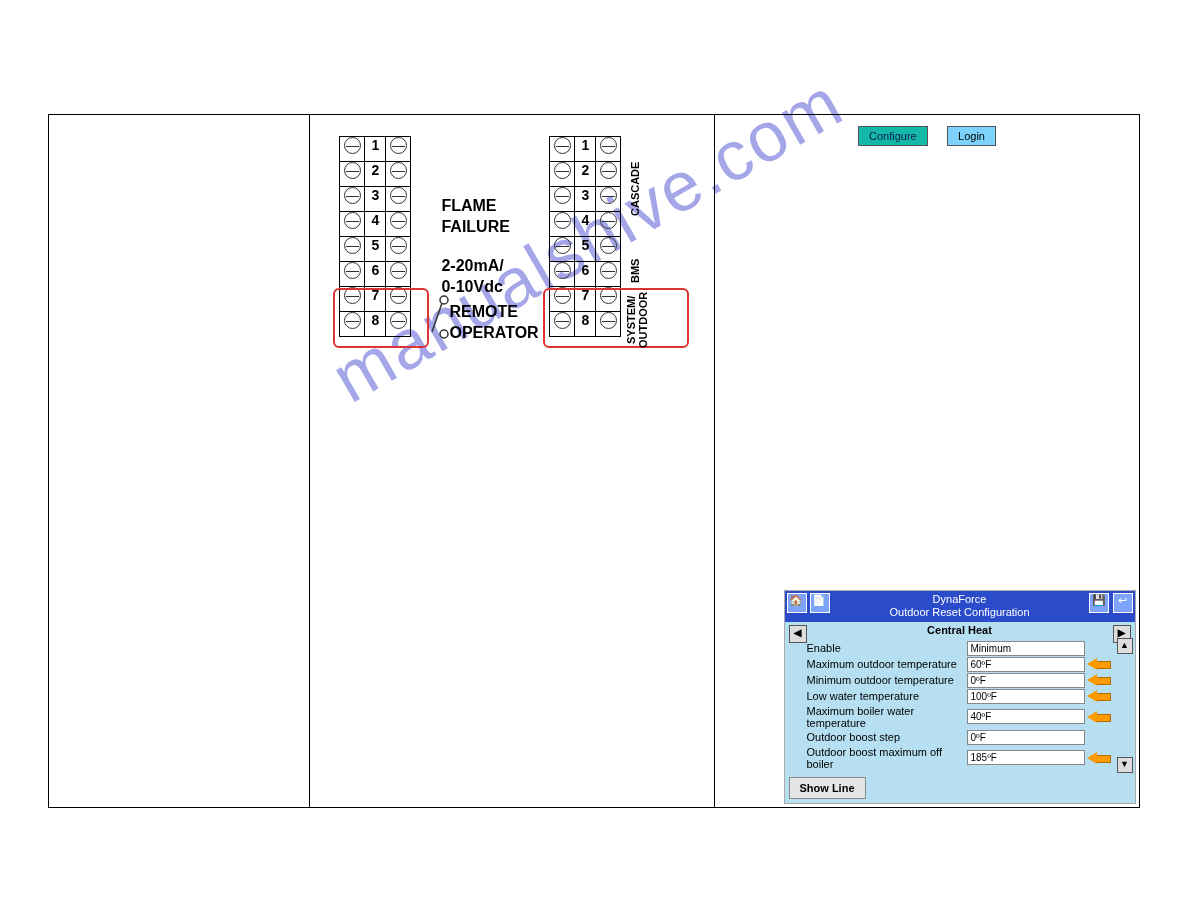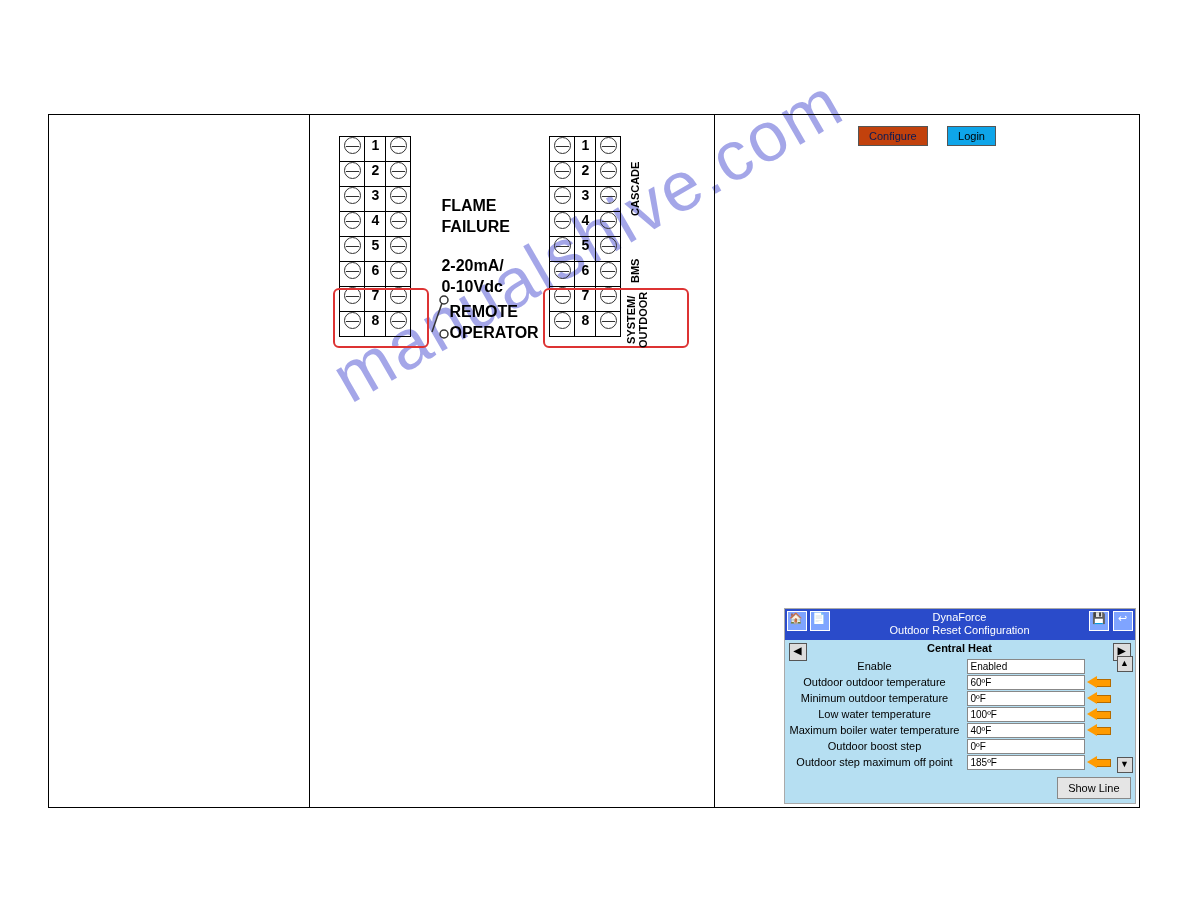--- a/index.html
+++ b/index.html
@@ -88,26 +88,26 @@
   font-size: 16px;
   line-height: 1.3;
 }
 
 
 .btn3d {
   display: inline-block;
   padding: 3px 10px;
   font-size: 11px;
   border: 1px solid #555;
-  background: #0ea5e9;
+  background: #7dd3fc;
   cursor: pointer;
   margin: 10px 8px;
 }
 .btn-configure {
-  background: #c2410c;
+  background: #14b8a6;
   color: #0a1a55;
 }
 
 .panel {
   position: absolute;
   right: 4px;
   bottom: 4px;
   width: 350px;
   background: #b6dff2;
   border: 1px solid #aaa;
@@ -151,22 +151,23 @@
   padding: 2px;
   position: relative;
 }
 .p-row {
   display: flex;
   align-items: center;
   margin: 1px 0;
 }
 .p-label {
   flex: 1;
-  text-align: center;
+  text-align: left;
   padding-right: 4px;
+  padding-left: 20px;
 }
 .p-val {
   width: 110px;
   background: #fff;
   border: 1px solid #888;
   padding: 1px 3px;
   font-size: 10px;
 }
 .p-arrow {
   width: 28px;
@@ -211,22 +212,23 @@
   width: 14px;
   height: 14px;
   background: #ddd;
   border: 1px solid #555;
   display: block;
   text-align: center;
   font-size: 9px;
   line-height: 12px;
 }
 .showline {
-  text-align: right;
+  text-align: left;
   padding: 4px;
+  font-weight: bold;
 }
 .showline-btn {
   display: inline-block;
   padding: 4px 10px;
   background: #e5e5e5;
   border: 1px solid #888;
   cursor: pointer;
 }
 
 
@@ -388,25 +390,25 @@
           </div>
           <div class="panel-nav">
             <span class="nav-btn nav-prev">◀</span>
             <span>Central Heat</span>
             <span class="nav-btn nav-next">▶</span>
           </div>
           <div class="panel-body" style="padding-right:20px">
             <div id="panel-rows">
                   <div class="p-row">
                     <div class="p-label">Enable</div>
-                    <div class="p-val">Enabled</div>
+                    <div class="p-val">Minimum</div>
                     <div class="p-arrow"></div>
                   </div>
                   <div class="p-row">
-                    <div class="p-label">Outdoor outdoor temperature</div>
+                    <div class="p-label">Maximum outdoor temperature</div>
                     <div class="p-val">60ºF</div>
                     <div class="p-arrow"><span class="arrow-orange"></span></div>
                   </div>
                   <div class="p-row">
                     <div class="p-label">Minimum outdoor temperature</div>
                     <div class="p-val">0ºF</div>
                     <div class="p-arrow"><span class="arrow-orange"></span></div>
                   </div>
                   <div class="p-row">
                     <div class="p-label">Low water temperature</div>
@@ -417,21 +419,21 @@
                     <div class="p-label">Maximum boiler water temperature</div>
                     <div class="p-val">40ºF</div>
                     <div class="p-arrow"><span class="arrow-orange"></span></div>
                   </div>
                   <div class="p-row">
                     <div class="p-label">Outdoor boost step</div>
                     <div class="p-val">0ºF</div>
                     <div class="p-arrow"></div>
                   </div>
                   <div class="p-row">
-                    <div class="p-label">Outdoor step maximum off point</div>
+                    <div class="p-label">Outdoor boost maximum off boiler</div>
                     <div class="p-val">185ºF</div>
                     <div class="p-arrow"><span class="arrow-orange"></span></div>
                   </div>
                 </div>
             <div class="side-scroll">
               <span class="scroll-btn">▲</span>
               <span class="scroll-btn" style="position:absolute; bottom:0">▼</span>
             </div>
           </div>
           <div class="showline">

